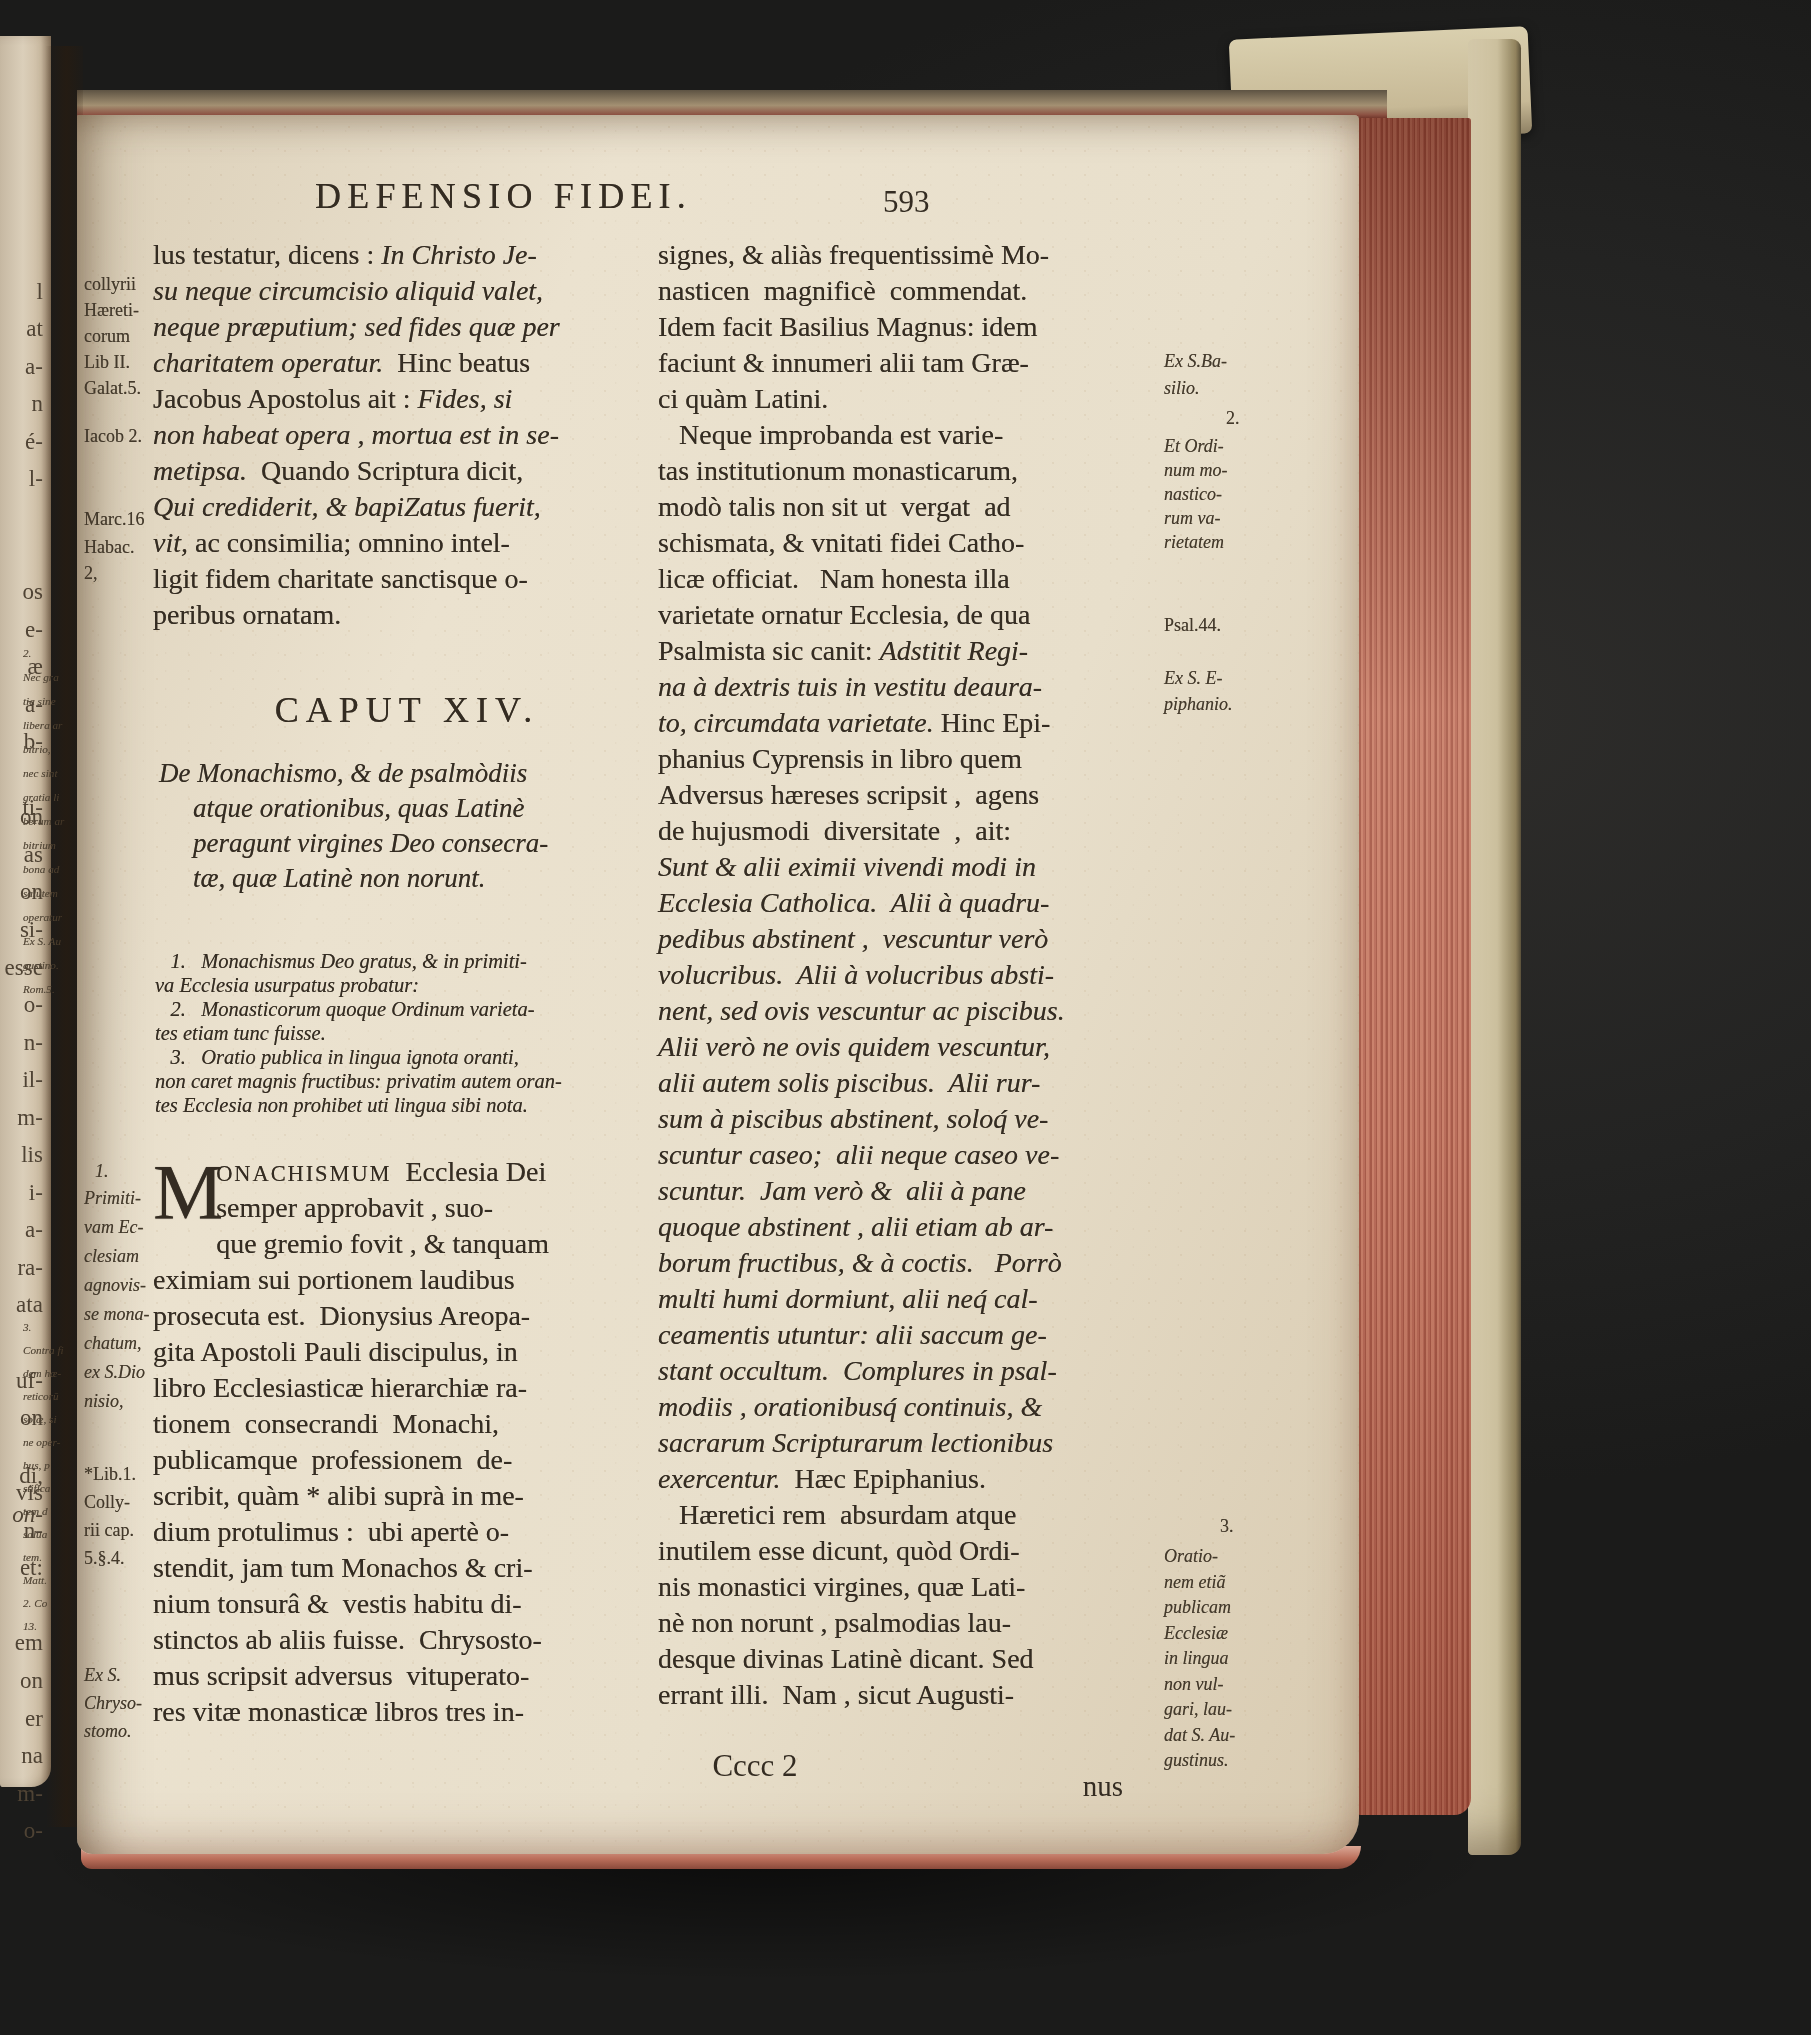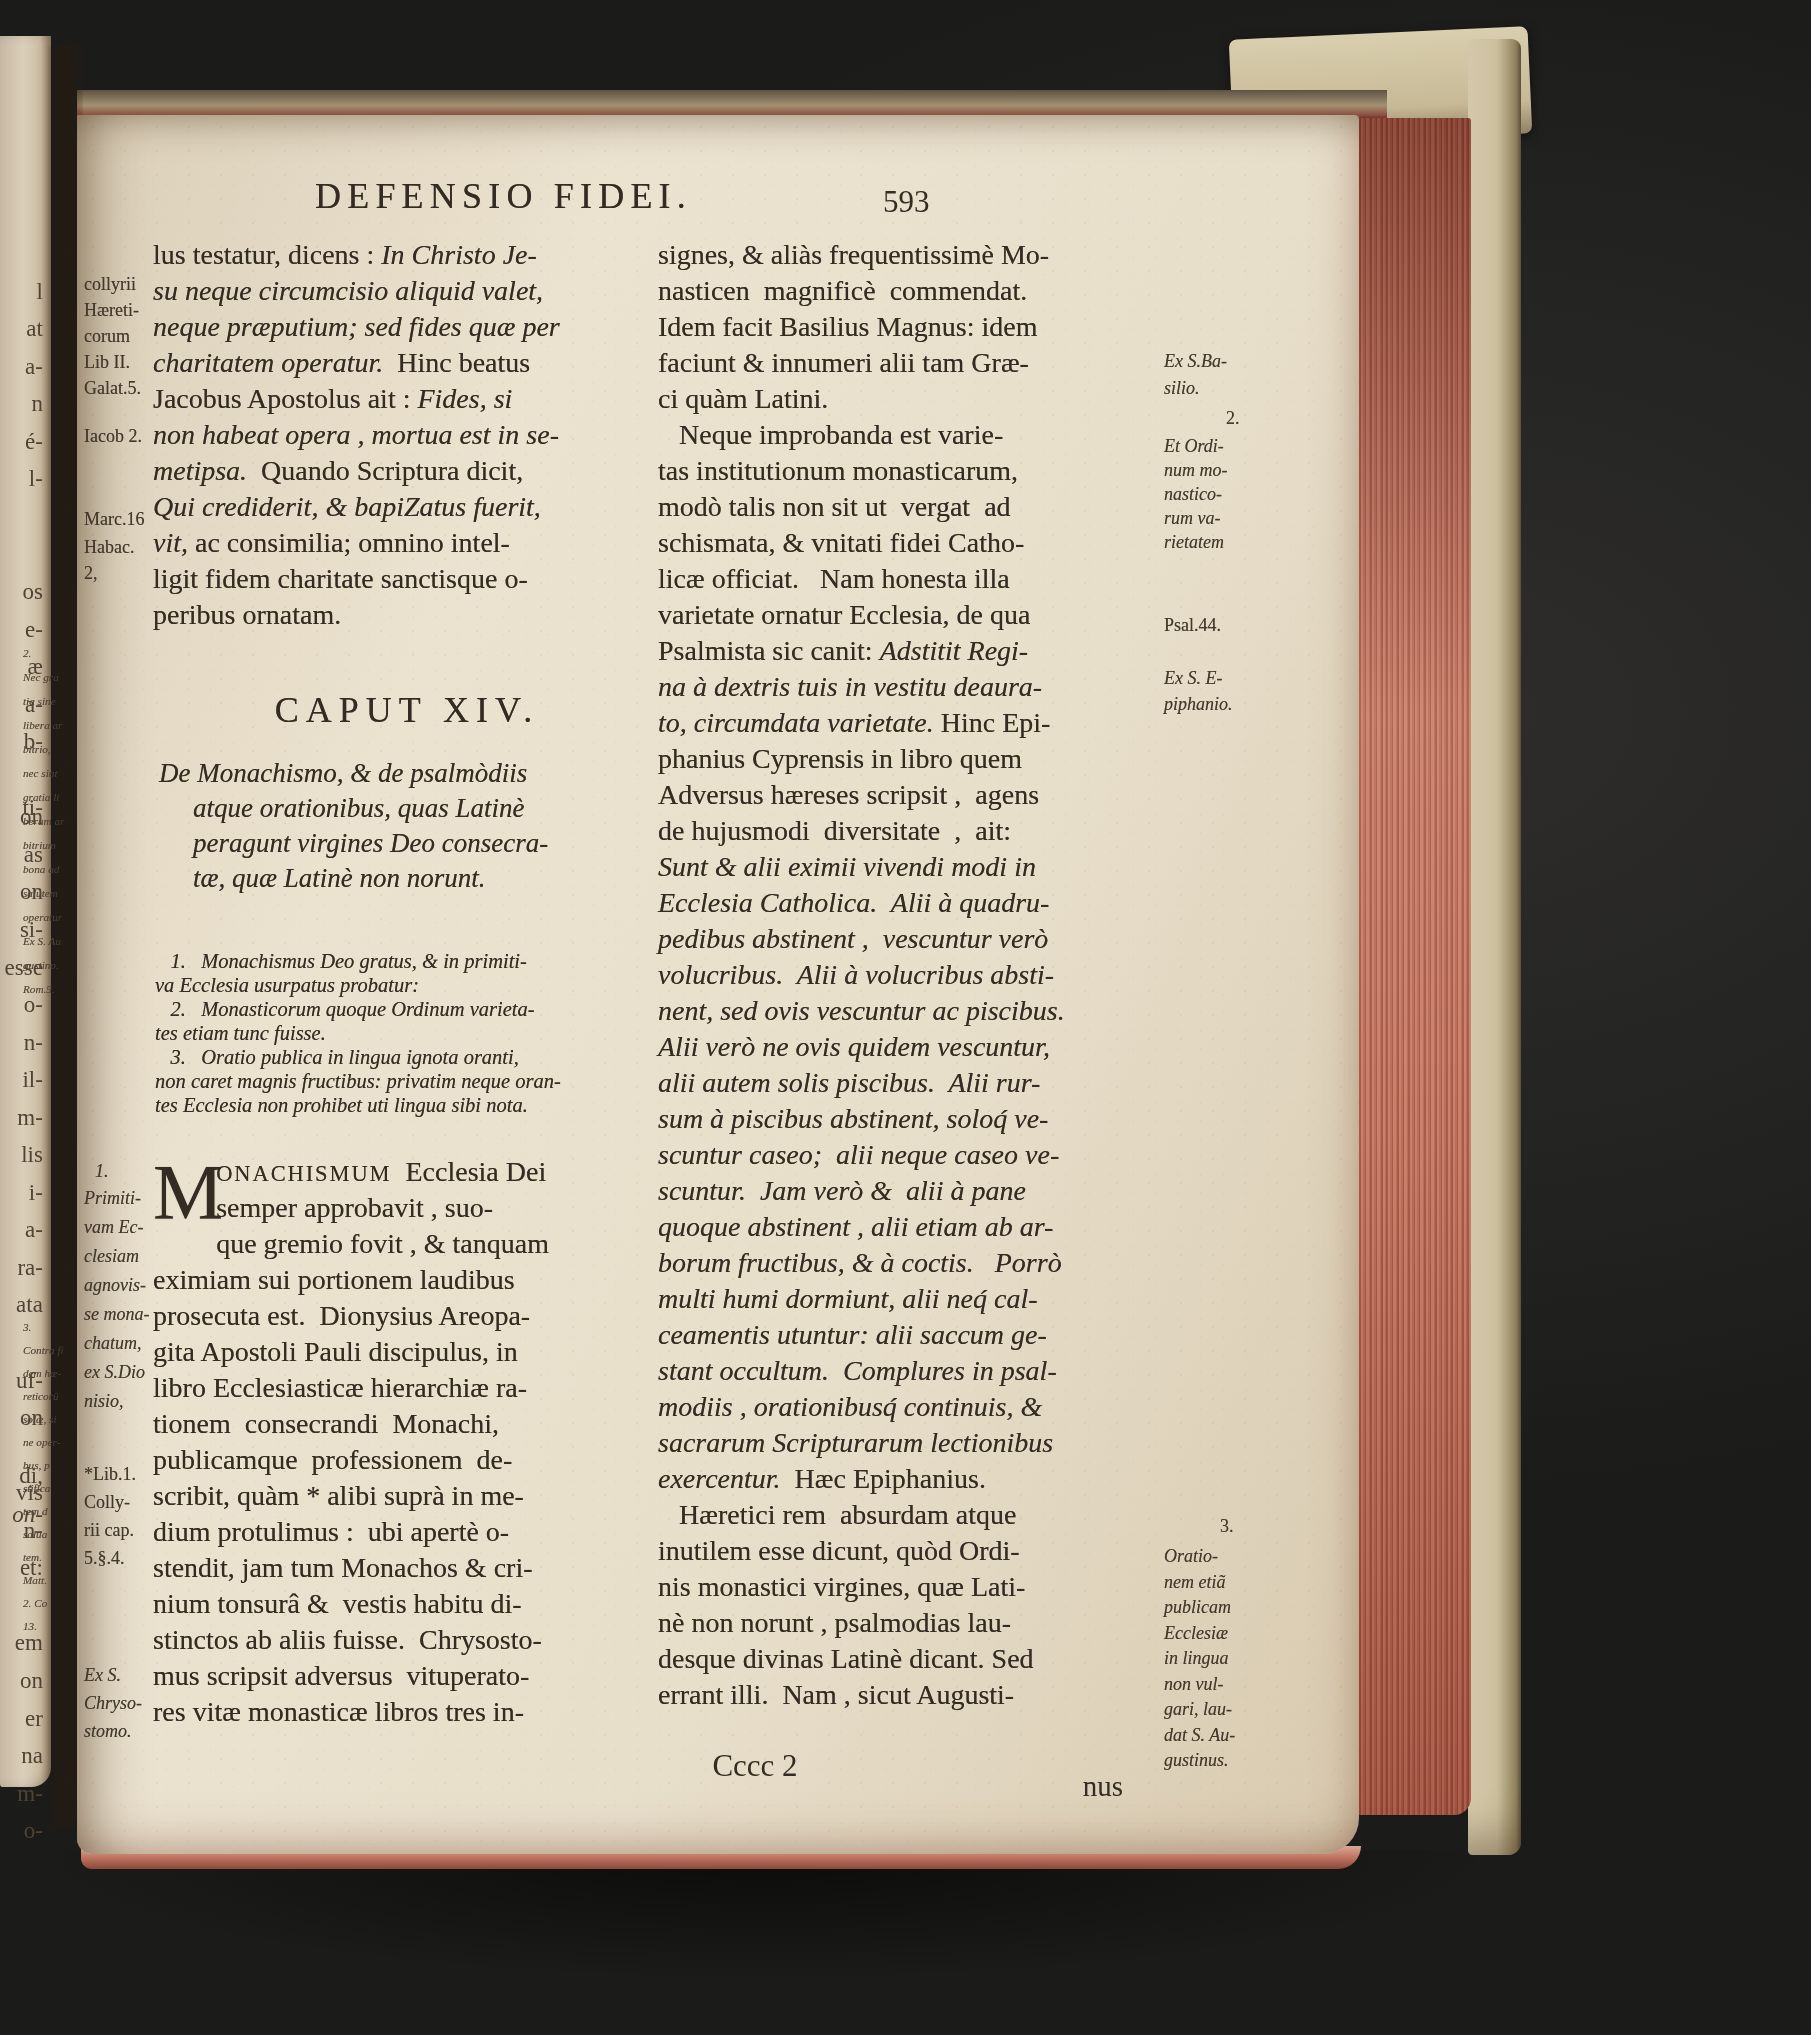--- a/index.html
+++ b/index.html
@@ -261,21 +261,21 @@
       <div class="tl"><span class="it">atque orationibus, quas Latinè</span></div>
       <div class="tl"><span class="it">peragunt virgines Deo consecra-</span></div>
       <div class="tl"><span class="it">tæ, quæ Latinè non norunt.</span></div>
     </div>
   <div id="argument" class="textcol">
       <div class="tl"><span class="it">&nbsp;&nbsp;&nbsp;1.   Monachismus Deo gratus, &amp; in primiti-</span></div>
       <div class="tl"><span class="it">va Ecclesia usurpatus probatur:</span></div>
       <div class="tl"><span class="it">&nbsp;&nbsp;&nbsp;2.   Monasticorum quoque Ordinum varieta-</span></div>
       <div class="tl"><span class="it">tes etiam tunc fuisse.</span></div>
       <div class="tl"><span class="it">&nbsp;&nbsp;&nbsp;3.   Oratio publica in lingua ignota oranti,</span></div>
-      <div class="tl"><span class="it">non caret magnis fructibus: privatim neque oran-</span></div>
+      <div class="tl"><span class="it">non caret magnis fructibus: privatim autem oran-</span></div>
       <div class="tl"><span class="it">tes Ecclesia non prohibet uti lingua sibi nota.</span></div>
     </div>
   <div id="body" class="textcol">
     <div class="dropcap">M</div>
   <div class="tl"><span class="sc">ONACHISMUM</span><span>  Ecclesia Dei</span></div>
       <div class="tl"><span>semper approbavit , suo-</span></div>
       <div class="tl"><span>que gremio fovit , &amp; tanquam</span></div>
       <div class="tl"><span>eximiam sui portionem laudibus</span></div>
       <div class="tl"><span>prosecuta est.  Dionysius Areopa-</span></div>
       <div class="tl"><span>gita Apostoli Pauli discipulus, in</span></div>

